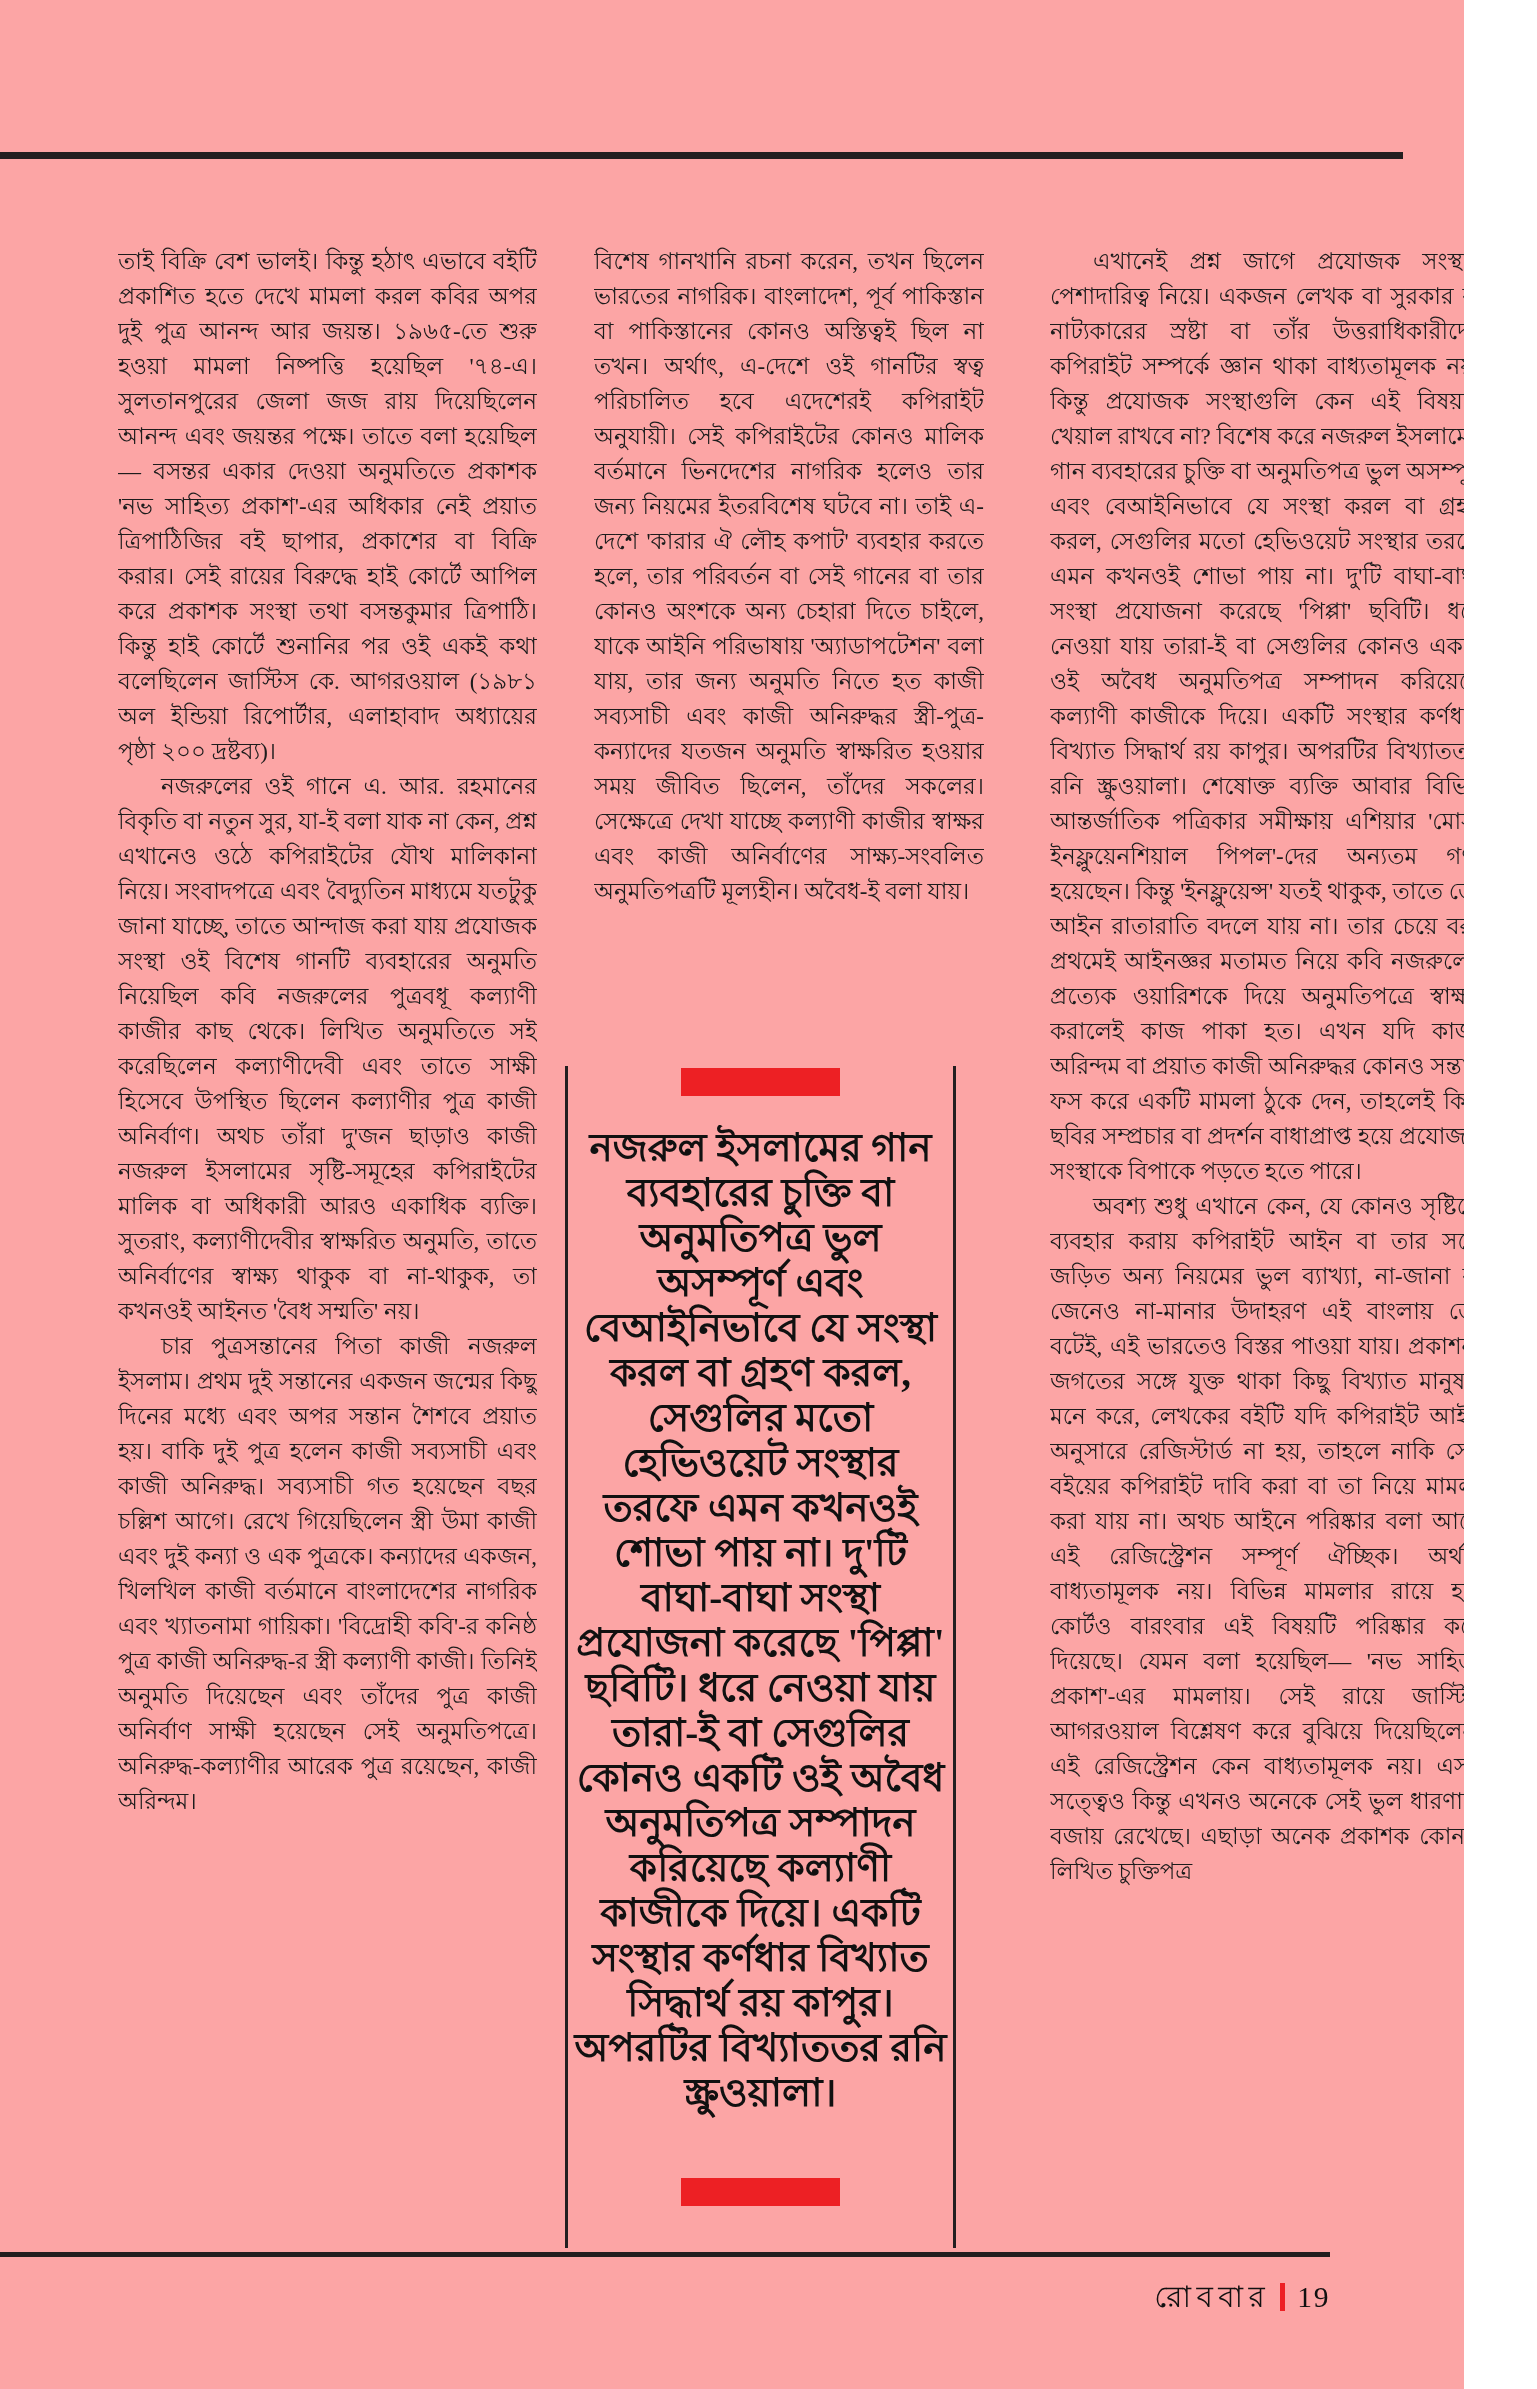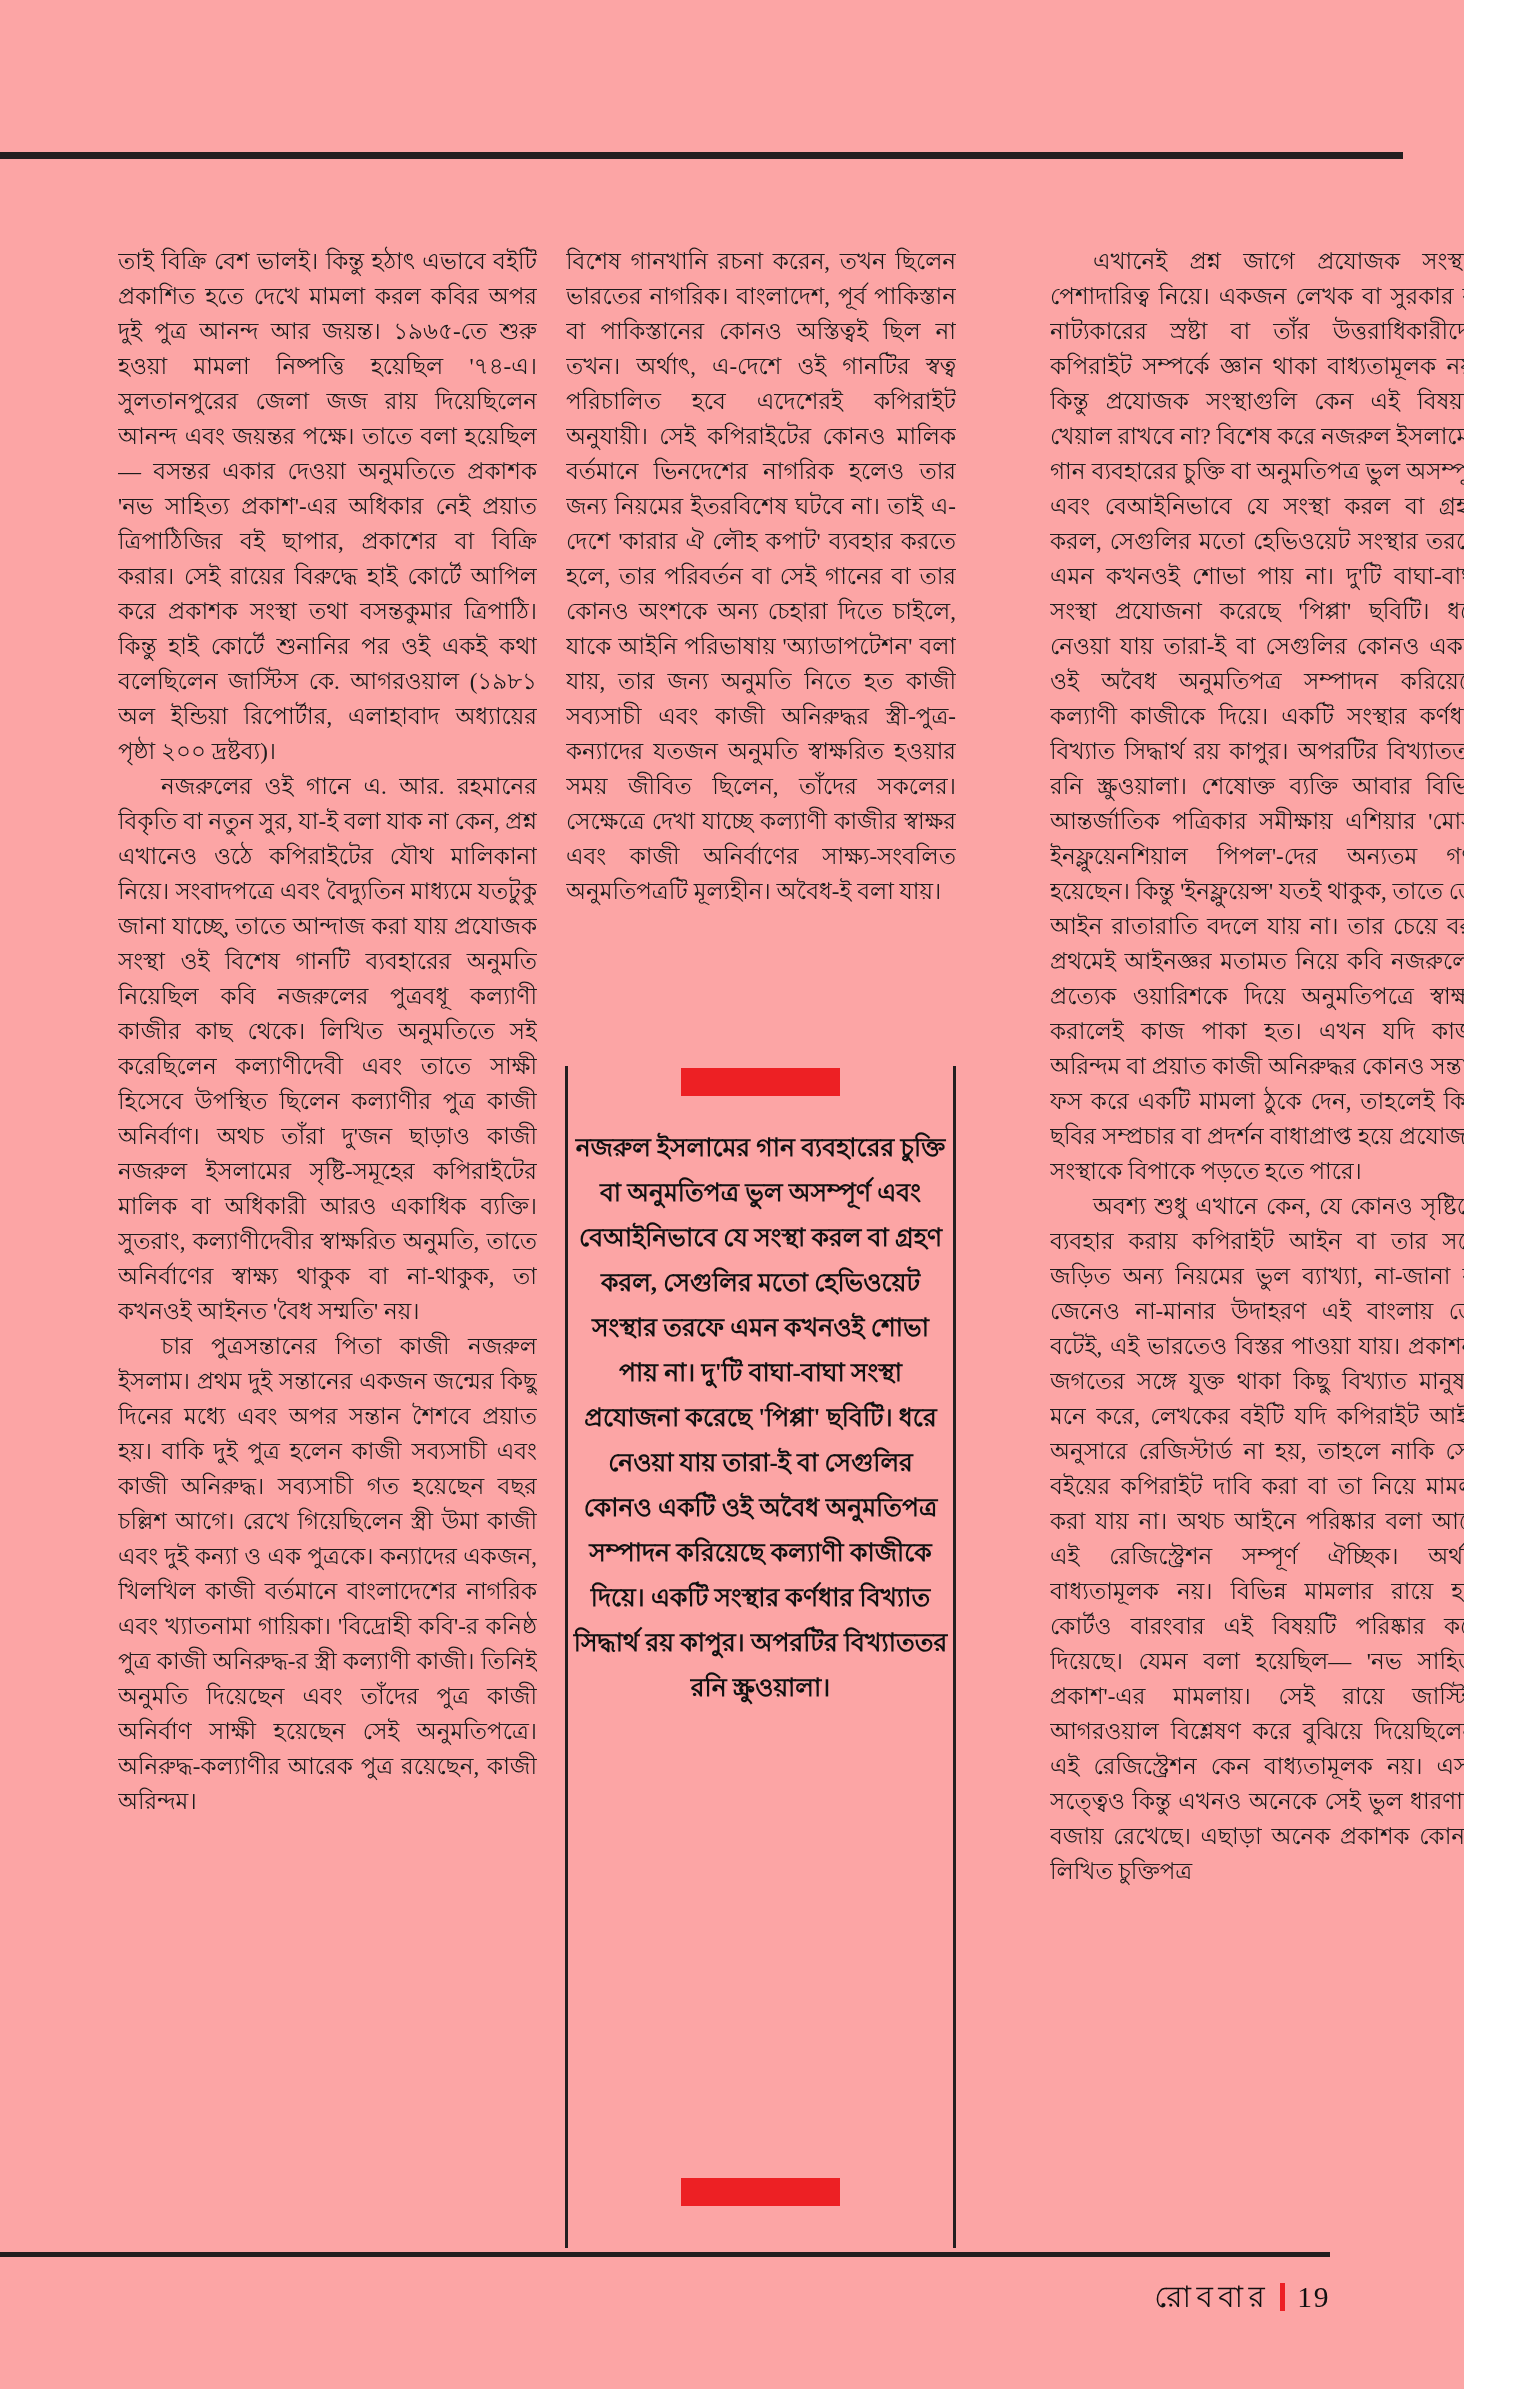--- a/index.html
+++ b/index.html
@@ -36,21 +36,21 @@
     text-align: justify;
   }
   .col p {
     margin: 0;
     padding: 0;
   }
   .col p.indent {
     text-indent: 43px;
   }
   .col-1 { left: 118px;  width: 419px; height: 1992px; overflow: hidden; }
-  .col-2 { left: 566px;  width: 390px; height: 810px; overflow: hidden; }
+  .col-2 { left: 594px;  width: 390px; height: 810px; overflow: hidden; }
   .col-3 { left: 1050px; width: 432px; height: 1992px; overflow: hidden; }
 
   .pullquote {
     position: absolute;
     left: 565px;
     top: 1066px;
     width: 391px;
     height: 1182px;
     box-sizing: border-box;
     border-left: 3.1px solid #231f20;
@@ -63,21 +63,21 @@
     width: 159px;
     height: 28px;
     background: #ed2024;
     flex: 0 0 auto;
   }
   .red-bar.top { margin-top: 1.6px; }
   .red-bar.bottom { margin-bottom: 42px; }
   .pullquote-text {
     flex: 1 1 auto;
     margin: 29.5px 4.7px 12.4px 4.7px;
-    font-size: 25px;
+    font-size: 39px;
     line-height: 45px;
     font-weight: 700;
     text-align: center;
     color: #111111;
     overflow: hidden;
   }
   .footer {
     position: absolute;
     left: 0;
     top: 2274px;

